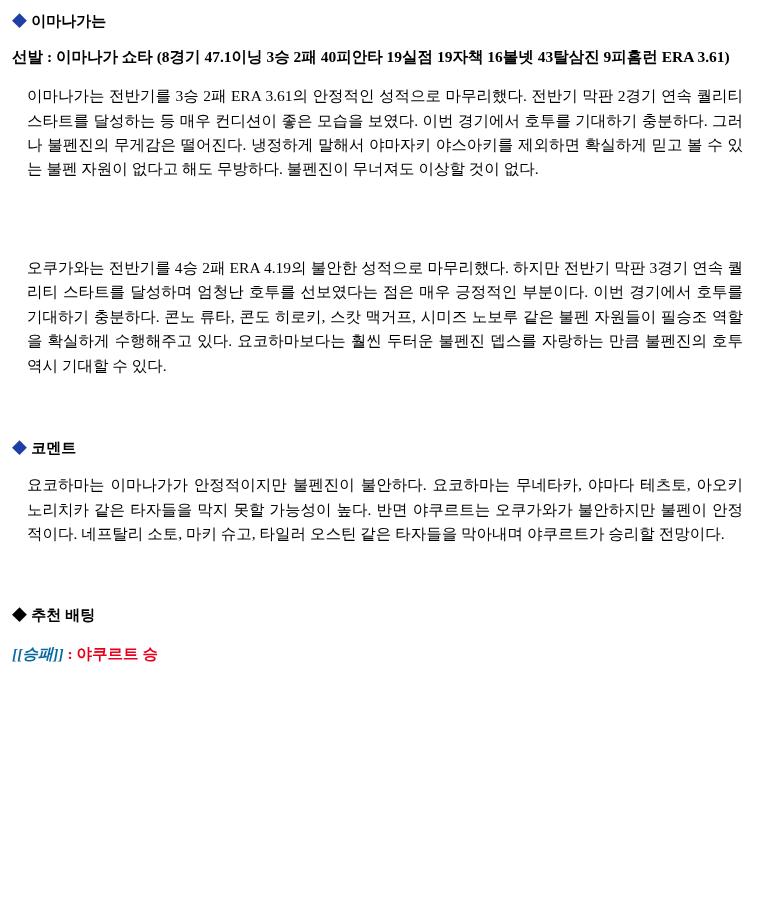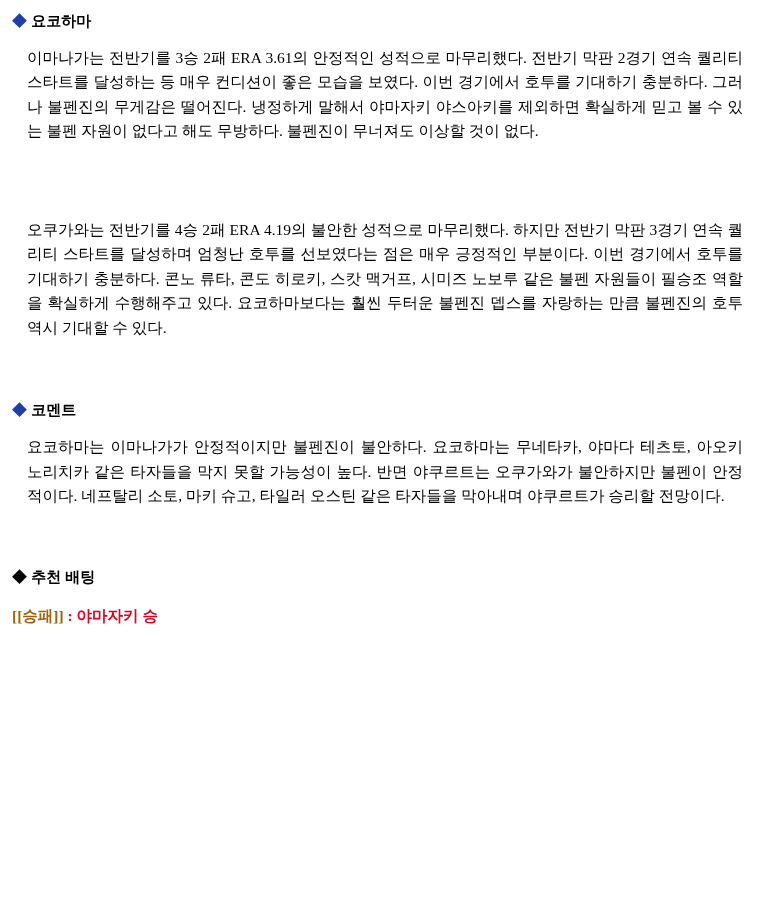--- a/index.html
+++ b/index.html
@@ -56,33 +56,34 @@
     margin: 0 0 18px 0;
   }
   .bet-line {
     font-family: "Liberation Serif", serif;
     font-weight: bold;
     font-size: 15.5px;
     color: #e8001c;
     margin: 0 0 22px 0;
     line-height: 1.4;
   }
-  .bet-line .tag { color: #a16207; }
+  .bet-line .tag { color: #0369a1; font-style: italic; }
   .bet-line .arrow { font-size: 14px; }
 </style>
 </head>
 <body>
 
 <div class="page">
 
   <div class="section">
     <div class="heading">
       <span class="diamond">◆</span>
-      <span>요코하마</span>
+      <span>이마나가는</span>
     </div>
+    <p class="pitcher">선발 : 이마나가 쇼타 (8경기 47.1이닝 3승 2패 40피안타 19실점 19자책 16볼넷 43탈삼진 9피홈런 ERA 3.61)</p>
     <p class="para">이마나가는 전반기를 3승 2패 ERA 3.61의 안정적인 성적으로 마무리했다. 전반기 막판 2경기 연속 퀄리티 스타트를 달성하는 등 매우 컨디션이 좋은 모습을 보였다. 이번 경기에서 호투를 기대하기 충분하다. 그러나 불펜진의 무게감은 떨어진다. 냉정하게 말해서 야마자키 야스아키를 제외하면 확실하게 믿고 볼 수 있는 불펜 자원이 없다고 해도 무방하다. 불펜진이 무너져도 이상할 것이 없다.</p>
   </div>
 
   <div class="gap-lg"></div>
 
   <div class="section">
     <p class="para">오쿠가와는 전반기를 4승 2패 ERA 4.19의 불안한 성적으로 마무리했다. 하지만 전반기 막판 3경기 연속 퀄리티 스타트를 달성하며 엄청난 호투를 선보였다는 점은 매우 긍정적인 부분이다. 이번 경기에서 호투를 기대하기 충분하다. 콘노 류타, 콘도 히로키, 스캇 맥거프, 시미즈 노보루 같은 불펜 자원들이 필승조 역할을 확실하게 수행해주고 있다. 요코하마보다는 훨씬 두터운 불펜진 뎁스를 자랑하는 만큼 불펜진의 호투 역시 기대할 수 있다.</p>
   </div>
 
   <div class="gap-lg"></div>
@@ -97,19 +98,19 @@
 
   <div class="gap-lg"></div>
 
   <div class="section">
     <div class="bet-heading">
       <span class="diamond">◆</span>
       <span>추천 배팅</span>
     </div>
 
     <div class="bet-line">
-      <span class="tag">[[승패]]</span><span> : </span><span>야마자키 승</span>
+      <span class="tag">[[승패]]</span><span> : </span><span>야쿠르트 승</span>
     </div>
 
 
   </div>
 
 </div>
 
 </body></html>

